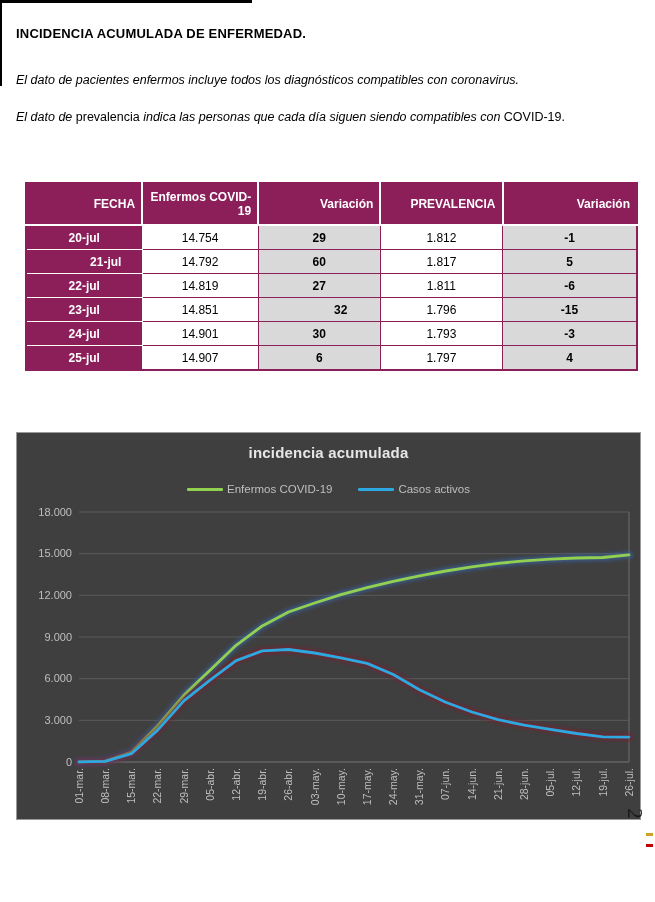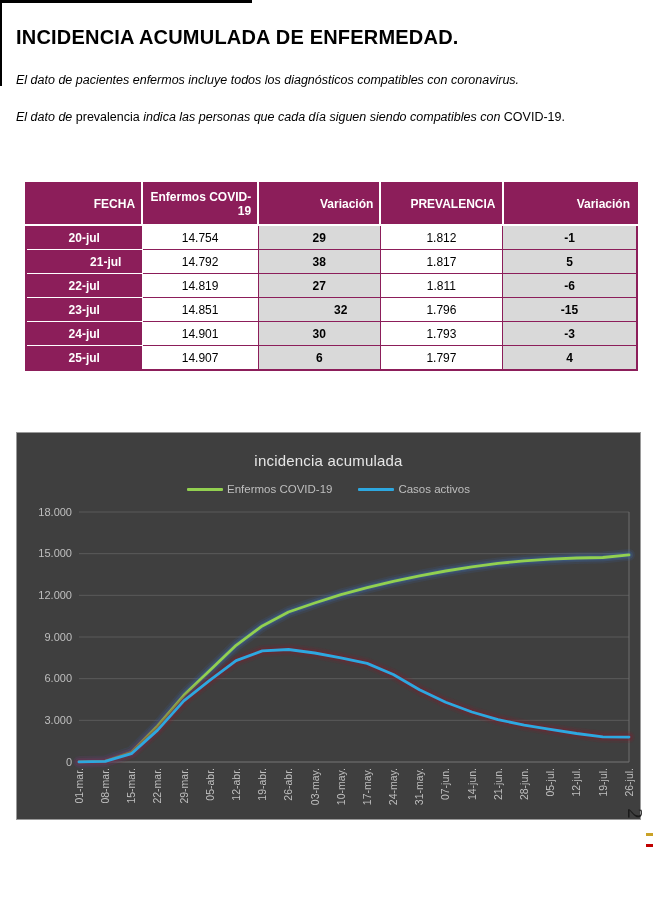--- a/index.html
+++ b/index.html
@@ -2,21 +2,21 @@
 <html style="--accent: #8C1E5A;"><head>
 <meta charset="utf-8">
 <style>
   html,body{margin:0;padding:0;background:#fff;}
   .page{position:relative;width:655px;height:902px;background:#ffffff;overflow:hidden;
         font-family:"Liberation Sans",sans-serif;color:#111;}
   .edge-top{position:absolute;left:0;top:0;width:252px;height:3px;background:#000;}
   .edge-left{position:absolute;left:0;top:0;width:2px;height:86px;background:#000;}
 
   .doc-title{position:absolute;left:16px;top:26px;width:620px;margin:0;
-             font-size:20px;font-weight:bold;letter-spacing:.2px;color:#000;}
+             font-size:13px;font-weight:bold;letter-spacing:.2px;color:#000;}
   .para{position:absolute;left:16px;width:618px;margin:0;font-size:12.5px;color:#000;line-height:1.55;}
   .p1{top:71px;font-style:italic;}
   .p2{top:104px;line-height:2.1;}
   .p2 .it{font-style:italic;}
   .p2 .up{font-style:normal;}
 
   table.covid{position:absolute;left:25px;top:182px;width:613px;border-collapse:collapse;
               table-layout:fixed;font-size:12px;}
   table.covid col.c0{width:19%;} table.covid col.c1{width:19%;}
   table.covid col.c2{width:20%;} table.covid col.c3{width:20%;} table.covid col.c4{width:22%;}
@@ -27,22 +27,22 @@
   table.covid td{height:21px;text-align:center;vertical-align:middle;
                  border:1.5px solid var(--accent);background:#fff;font-weight:normal;color:#000;}
   table.covid td.date{color:#fff;font-weight:bold;border:1.5px solid #fff;
                       border-left:2px solid var(--accent);}
   table.covid td.gray{font-weight:bold;}
   table.covid tbody tr:last-child td{border-bottom:2px solid var(--accent);}
   table.covid td:last-child{border-right:2px solid var(--accent);}
 
   .chart{position:absolute;left:16px;top:432px;width:625px;height:388px;
          border:1px solid #9a9a9a;box-sizing:border-box;}
-  .chart-title{position:absolute;left:0;right:0;top:19px;text-align:center;
-               font-size:15px;font-weight:normal;letter-spacing:.2px;}
+  .chart-title{position:absolute;left:0;right:0;top:11px;text-align:center;
+               font-size:15px;font-weight:bold;letter-spacing:.2px;}
   .legend{position:absolute;left:0;right:0;top:50px;display:flex;justify-content:center;
           align-items:center;gap:26px;font-size:11.5px;}
   .legend .item{display:flex;align-items:center;gap:4px;}
   .legend .swatch{display:inline-block;width:36px;height:3px;border-radius:1px;}
   svg.plot{position:absolute;left:0;top:68px;}
 
   .frag-2{position:absolute;left:629px;top:801px;font-size:21px;color:#1a1a1a;
           transform:rotate(90deg);transform-origin:center;font-family:"Liberation Serif",serif;}
   .frag-dash{position:absolute;width:7px;height:3px;}
 </style>
@@ -80,21 +80,21 @@
         <tr>
           <td class="date" style="background: rgb(140, 30, 90);">20-jul</td>
           <td>14.754</td>
           <td class="gray" style="background: rgb(217, 217, 217);">29</td>
           <td>1.812</td>
           <td class="gray" style="background: rgb(217, 217, 217);">-1</td>
         </tr>
         <tr>
           <td class="date" style="background: rgb(140, 30, 90); padding-left: 44px;">21-jul</td>
           <td>14.792</td>
-          <td class="gray" style="background: rgb(217, 217, 217);">38</td>
+          <td class="gray" style="background: rgb(217, 217, 217);">60</td>
           <td>1.817</td>
           <td class="gray" style="background: rgb(217, 217, 217);">5</td>
         </tr>
         <tr>
           <td class="date" style="background: rgb(140, 30, 90);">22-jul</td>
           <td>14.819</td>
           <td class="gray" style="background: rgb(217, 217, 217);">27</td>
           <td>1.811</td>
           <td class="gray" style="background: rgb(217, 217, 217);">-6</td>
         </tr>

